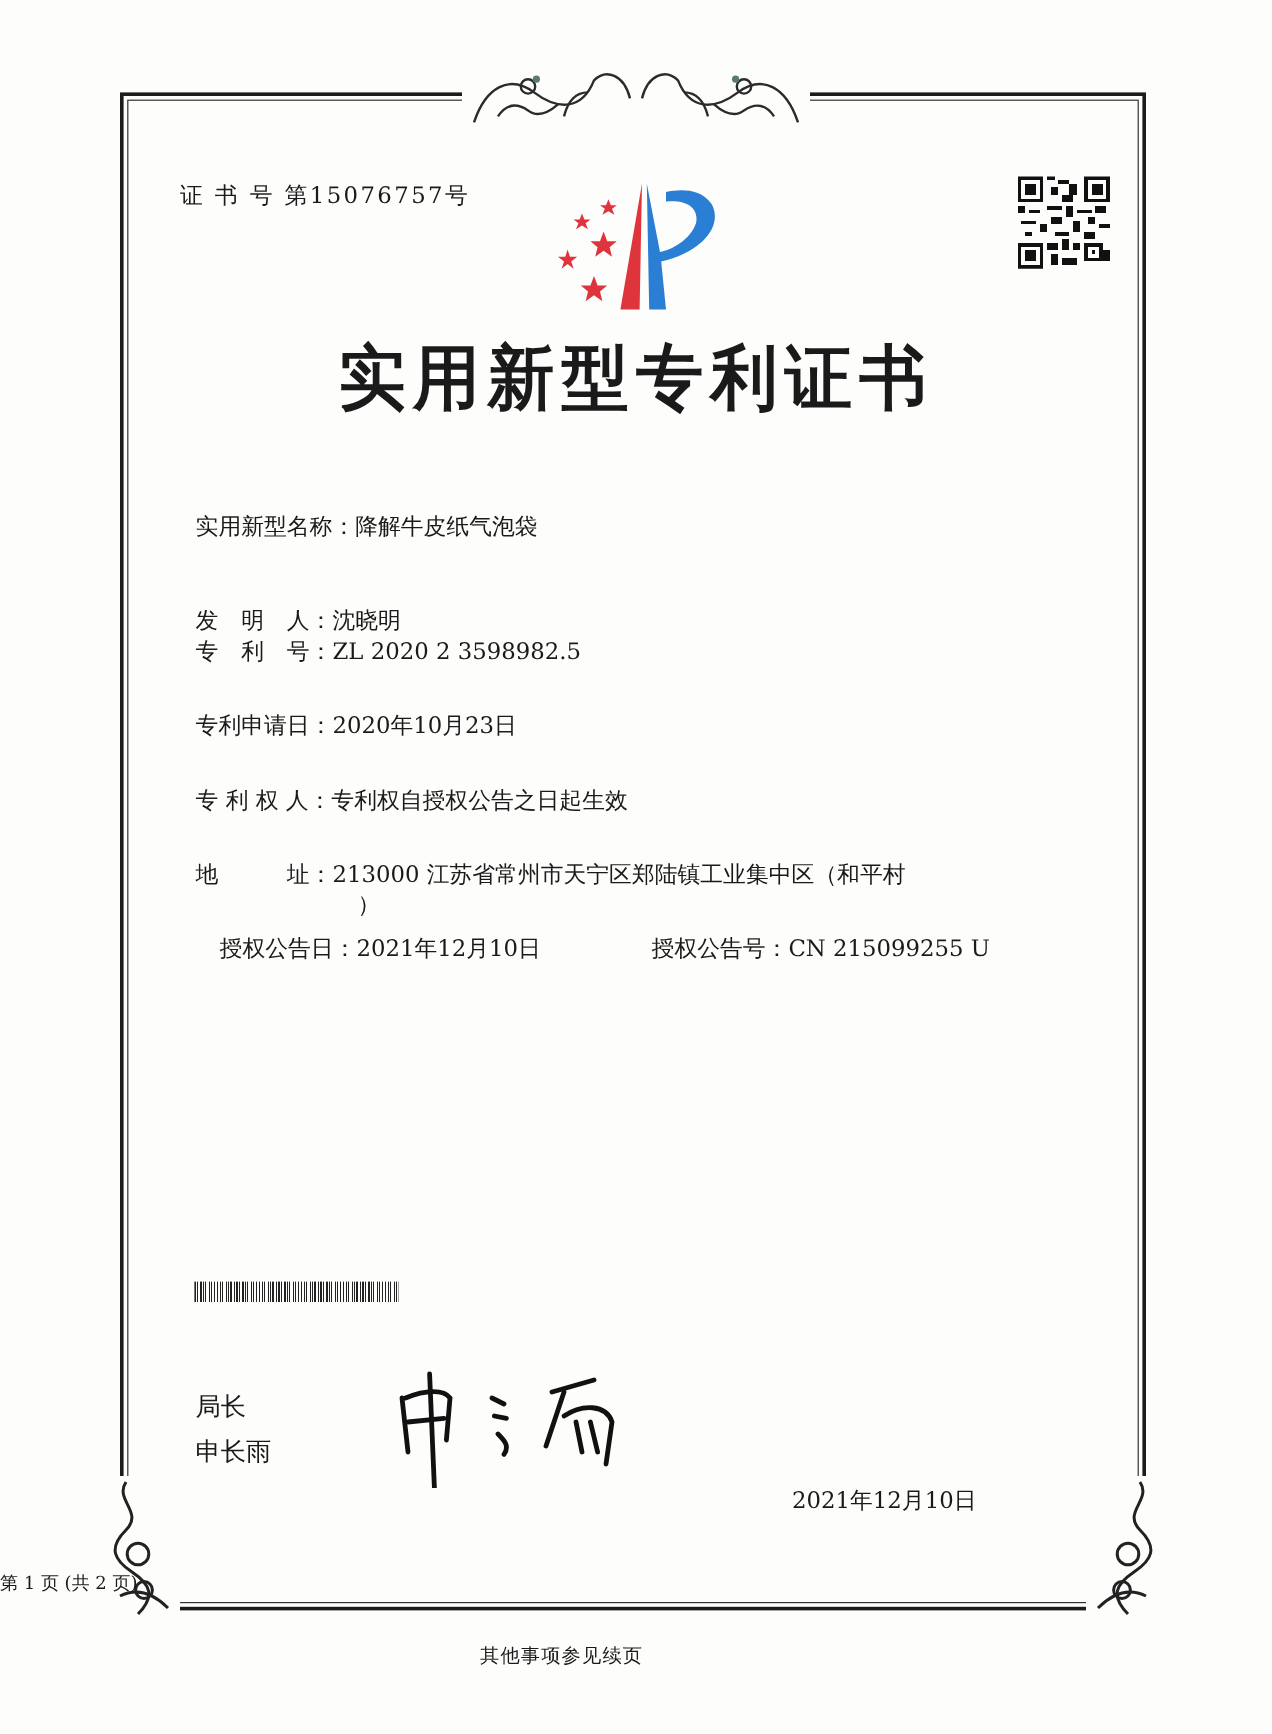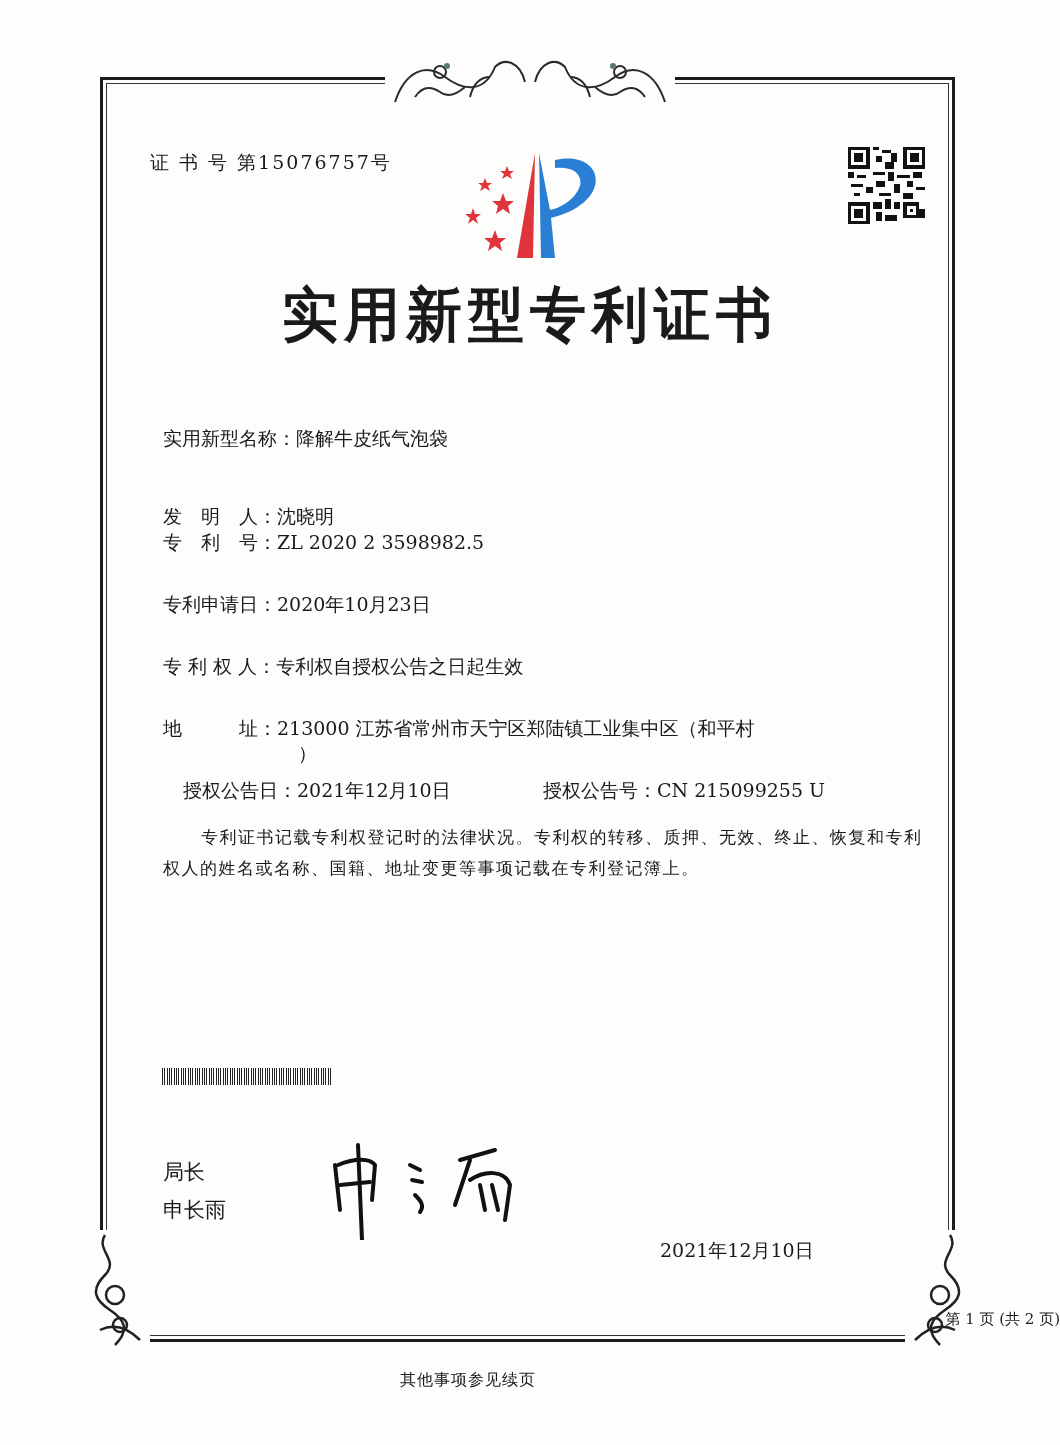--- a/index.html
+++ b/index.html
@@ -30,21 +30,21 @@
   .field .lbl { display: inline-block; }
   .para { left: 163px; width: 770px; font-size: 17px; line-height: 31px; white-space: normal; letter-spacing: 1.5px; }
   .para p { margin: 0; }
   .para .indent { text-indent: 38px; }
   .barcode { left: 162px; top: 1068px; width: 170px; height: 17px;
     background: repeating-linear-gradient(90deg, #222 0 1px, transparent 1px 2px, #222 2px 3px, transparent 3px 5px, #222 5px 6px, transparent 6px 7px);
   }
   .sig-title { left: 163px; font-size: 21px; font-family: "DejaVu Sans", sans-serif; }
   .signature { left: 320px; top: 1140px; width: 230px; height: 100px; }
   .date-bottom { left: 660px; top: 1238px; font-size: 19px; }
-  .page-no { left: 0; width: 1060px; text-align: right; top: 1310px; font-size: 15px; }
+  .page-no { left: 0; width: 1060px; text-align: left; top: 1310px; font-size: 15px; }
   .footer-note { left: 0; width: 936px; text-align: center; top: 1370px; font-size: 16px; letter-spacing: 1px; }
 </style>
 </head>
 <body>
 
 <div class="frame-outer"></div>
 <div class="frame-inner"></div>
 
 <svg class="ornament orn-top" viewBox="0 0 290 55">
   <g fill="none" stroke="#2b2b2b" stroke-width="2">
@@ -155,21 +155,20 @@
 </div>
 <div class="abs field" style="top:741px; left:298px;">）</div>
 <div class="abs field" style="top:778px;margin-left:20px;">
   <span class="lbl">授权公告日：</span><span>2021年12月10日</span>
 </div>
 <div class="abs field" style="top:778px; left:543px;">
   <span class="lbl">授权公告号：</span><span>CN 215099255 U</span>
 </div>
 
 <div class="abs para" style="top:822px;">
-  <p class="indent">专利证书记载专利权登记时的法律状况。专利权的转移、质押、无效、终止、恢复和专利权人的姓名或名称、国籍、地址变更等事项记载在专利登记簿上。</p>
 </div>
 
 <div class="abs barcode"></div>
 
 <div class="abs sig-title" style="top:1158px;">局长</div>
 <div class="abs sig-title" style="top:1196px;">申长雨</div>
 
 <svg class="abs signature" viewBox="0 0 230 100">
   <g fill="none" stroke="#111" stroke-width="4" stroke-linecap="round">
     <path d="M15 25 L20 70"></path>

